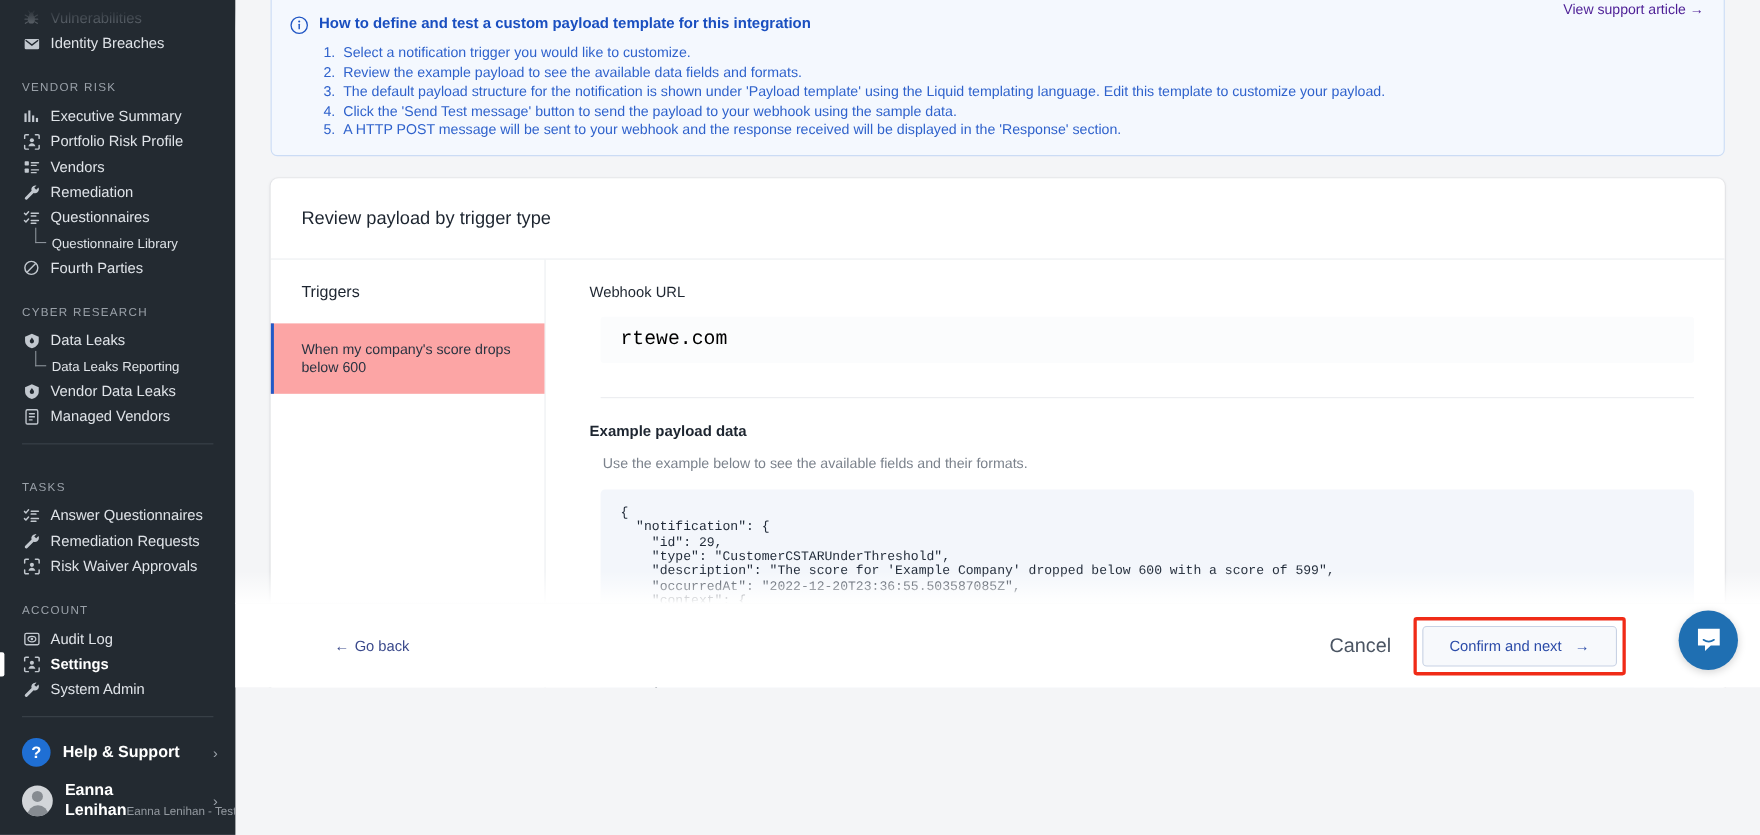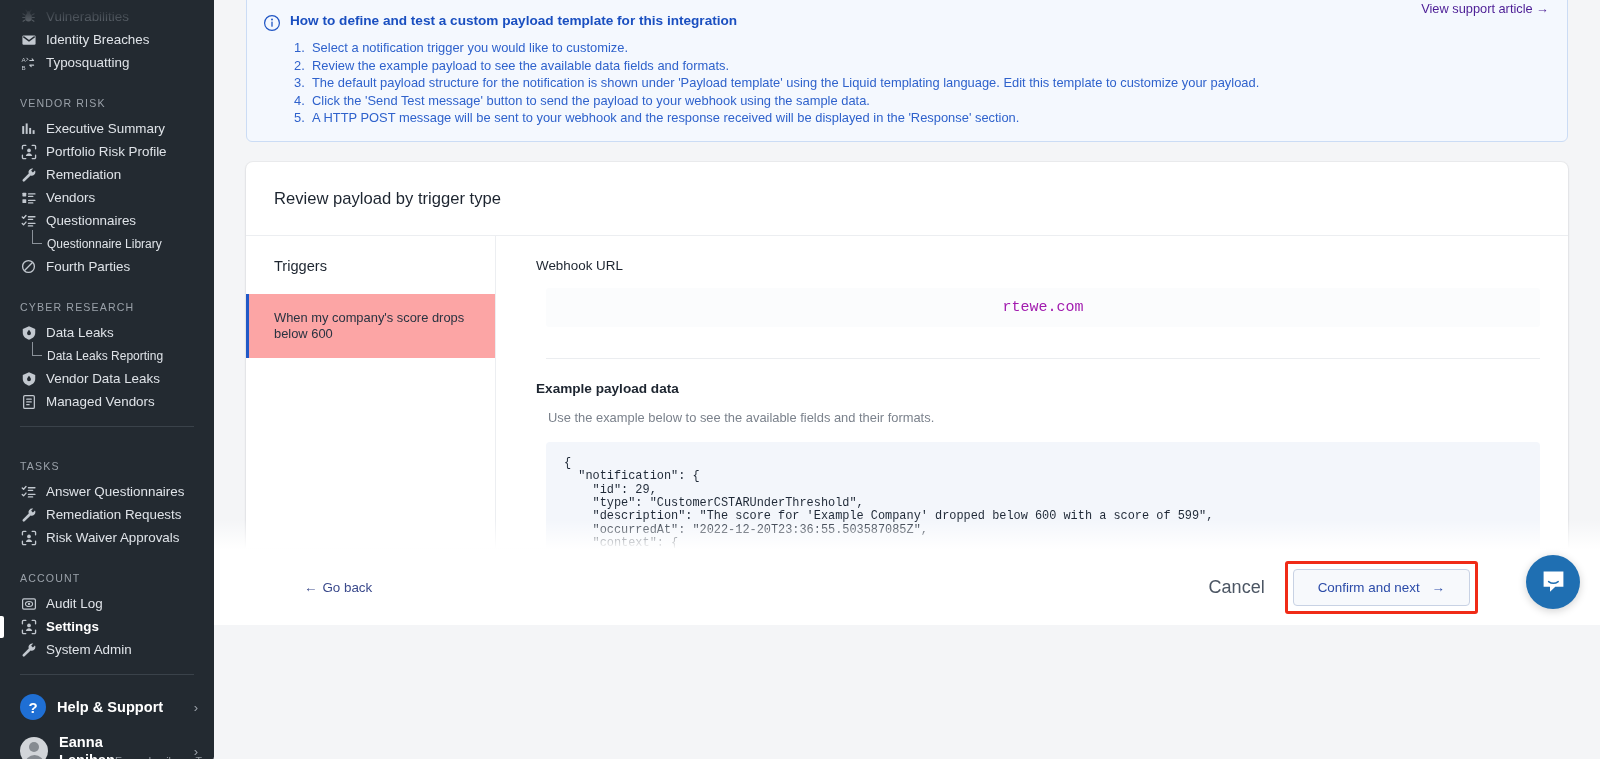--- a/index.html
+++ b/index.html
@@ -284,24 +284,23 @@
   .field-label {
     font-size: 13.4px;
     color: #1d2530;
     margin-bottom: 15px;
   }
   .url-box {
     background: #fbfcfd;
     border-radius: 3px;
     padding: 11px 18px;
     font-family: "Liberation Mono", monospace;
-    font-size: 15px;
-    color: #a21caf;
+    font-size: 18px;
+    color: #000000;
     margin: 0 0 0 10px;
-    text-align: center;
   }
   .sep {
     height: 1px;
     background: #ebedf0;
     margin: 31px 0 0 10px;
   }
   .sec-title {
     font-size: 13.6px;
     color: #1d2530;
     font-weight: bold;
@@ -451,31 +450,20 @@
         </div>
         <div class="sb-item">
           <span class="sb-ico">
             <svg width="16" height="16" viewBox="0 0 18 18" fill="none">
               <rect x="1.6" y="4" width="14.8" height="10.4" rx="1.4" fill="currentColor"></rect>
               <path d="M2.6 5.2 9 10l6.4-4.8" stroke="#232a31" stroke-width="1.5" fill="none"></path>
             </svg>
           </span>
           <span>Identity Breaches</span>
         </div>
-        <div class="sb-item">
-          <span class="sb-ico">
-            <svg width="16" height="16" viewBox="0 0 18 18" fill="none">
-              <text x="0.5" y="7.6" font-size="7" font-family="Liberation Sans, sans-serif" fill="currentColor">A</text>
-              <text x="0.5" y="16.4" font-size="7" font-family="Liberation Sans, sans-serif" fill="currentColor">B</text>
-              <path d="M9.8 6.2h4.4l-1.7-1.8M14.2 11.4H9.8l1.7 1.8" stroke="currentColor" stroke-width="1.2" fill="none" stroke-linecap="round" stroke-linejoin="round"></path>
-              <path d="M6.2 3.2 7.8 4.8 6.2 6.4" stroke="currentColor" stroke-width="1.1" fill="none"></path>
-            </svg>
-          </span>
-          <span>Typosquatting</span>
-        </div>
         <div class="sb-gap-lg"></div>
         <div class="sb-section">VENDOR RISK</div>
         <div class="sb-gap-sm"></div>
         <div class="sb-item">
           <span class="sb-ico">
             <svg width="15" height="15" viewBox="0 0 16 16">
               <rect x="1.3" y="5.4" width="2.1" height="8.4" fill="currentColor"></rect>
               <rect x="5" y="2.6" width="2.1" height="11.2" fill="currentColor"></rect>
               <rect x="8.7" y="7.4" width="2.1" height="6.4" fill="currentColor"></rect>
               <rect x="12.4" y="9.8" width="2.1" height="4" fill="currentColor"></rect>
@@ -485,41 +473,41 @@
         </div>
         <div class="sb-item">
           <span class="sb-ico">
             <svg width="16" height="16" viewBox="0 0 18 18" fill="none">
               <path d="M1.6 5.4V2.8a1.2 1.2 0 0 1 1.2-1.2h2.6M16.4 5.4V2.8a1.2 1.2 0 0 0-1.2-1.2h-2.6M1.6 12.6v2.6a1.2 1.2 0 0 0 1.2 1.2h2.6M16.4 12.6v2.6a1.2 1.2 0 0 1-1.2 1.2h-2.6" stroke="currentColor" stroke-width="1.5" stroke-linecap="round"></path>
               <circle cx="9" cy="7.3" r="2.1" fill="currentColor"></circle>
               <path d="M5.4 13.4c.6-2 1.9-3 3.6-3s3 1 3.6 3z" fill="currentColor"></path>
             </svg>
           </span>
           <span>Portfolio Risk Profile</span>
-        </div>
-        <div class="sb-item">
-          <span class="sb-ico">
-            <svg width="16" height="16" viewBox="0 0 18 18" fill="none">
-              <path d="M12.4 1.8a4 4 0 0 0-3.7 5.5L2 14a1.5 1.5 0 0 0 2.1 2.1l6.7-6.6a4 4 0 0 0 5.4-3.8 4 4 0 0 0-.5-1.9l-2.3 2.3-2-2 2.3-2.3a4 4 0 0 0-1.3 0z" fill="currentColor"></path>
-            </svg>
-          </span>
-          <span>Remediation</span>
         </div>
         <div class="sb-item">
           <span class="sb-ico">
             <svg width="16" height="16" viewBox="0 0 18 18">
               <rect x="1.6" y="3" width="4.3" height="4.3" rx="0.7" fill="currentColor"></rect>
               <rect x="1.6" y="10.4" width="4.3" height="4.3" rx="0.7" fill="currentColor"></rect>
               <rect x="7.8" y="3.6" width="8.6" height="1.5" rx="0.7" fill="currentColor"></rect>
               <rect x="7.8" y="6.4" width="6.2" height="1.5" rx="0.7" fill="currentColor"></rect>
               <rect x="7.8" y="11" width="8.6" height="1.5" rx="0.7" fill="currentColor"></rect>
               <rect x="7.8" y="13.8" width="6.2" height="1.5" rx="0.7" fill="currentColor"></rect>
             </svg>
           </span>
           <span>Vendors</span>
+        </div>
+        <div class="sb-item">
+          <span class="sb-ico">
+            <svg width="16" height="16" viewBox="0 0 18 18" fill="none">
+              <path d="M12.4 1.8a4 4 0 0 0-3.7 5.5L2 14a1.5 1.5 0 0 0 2.1 2.1l6.7-6.6a4 4 0 0 0 5.4-3.8 4 4 0 0 0-.5-1.9l-2.3 2.3-2-2 2.3-2.3a4 4 0 0 0-1.3 0z" fill="currentColor"></path>
+            </svg>
+          </span>
+          <span>Remediation</span>
         </div>
         <div class="sb-item">
           <span class="sb-ico">
             <svg width="16" height="16" viewBox="0 0 18 18" fill="none">
               <path d="M1.4 4.4 2.9 5.9 5.6 2.8" stroke="currentColor" stroke-width="1.5" stroke-linecap="round" stroke-linejoin="round"></path>
               <path d="M1.4 11.8 2.9 13.3 5.6 10.2" stroke="currentColor" stroke-width="1.5" stroke-linecap="round" stroke-linejoin="round"></path>
               <rect x="7.6" y="3.5" width="8.8" height="1.5" rx="0.7" fill="currentColor"></rect>
               <rect x="7.6" y="6.4" width="6.2" height="1.5" rx="0.7" fill="currentColor"></rect>
               <rect x="7.6" y="11" width="8.8" height="1.5" rx="0.7" fill="currentColor"></rect>
               <rect x="7.6" y="13.8" width="6.2" height="1.5" rx="0.7" fill="currentColor"></rect>

